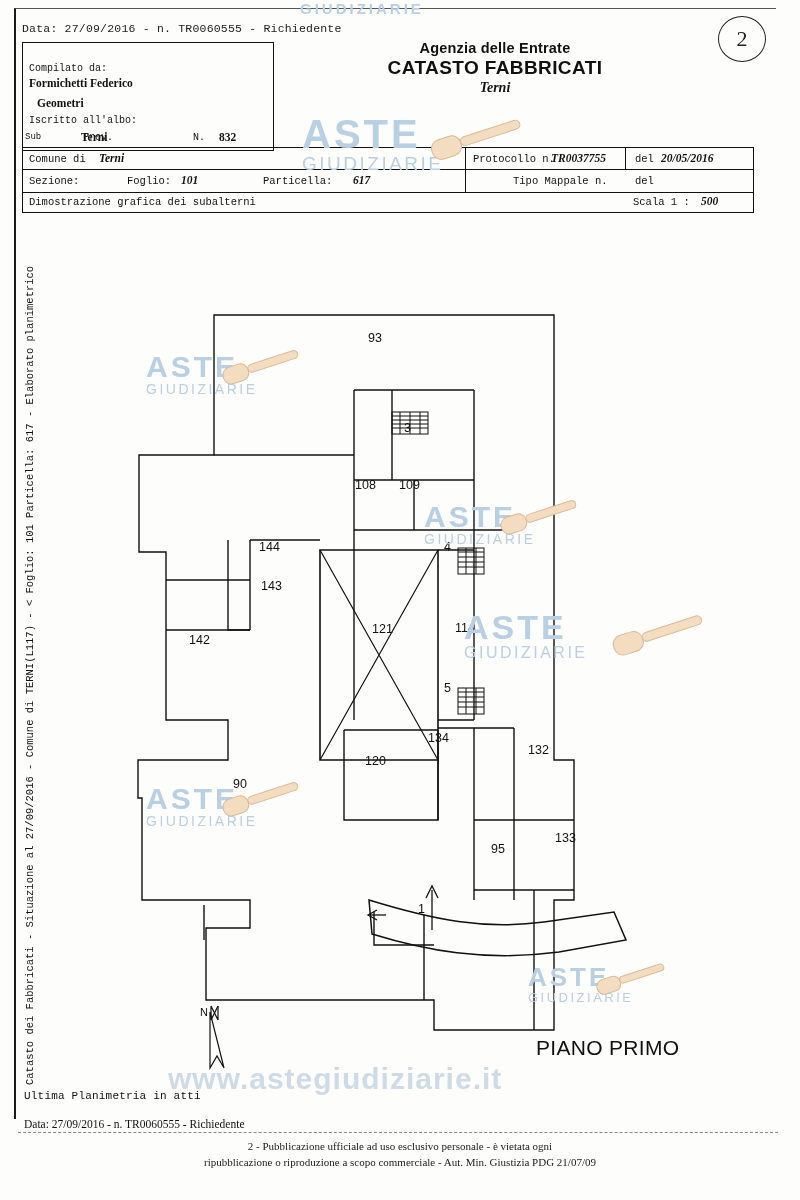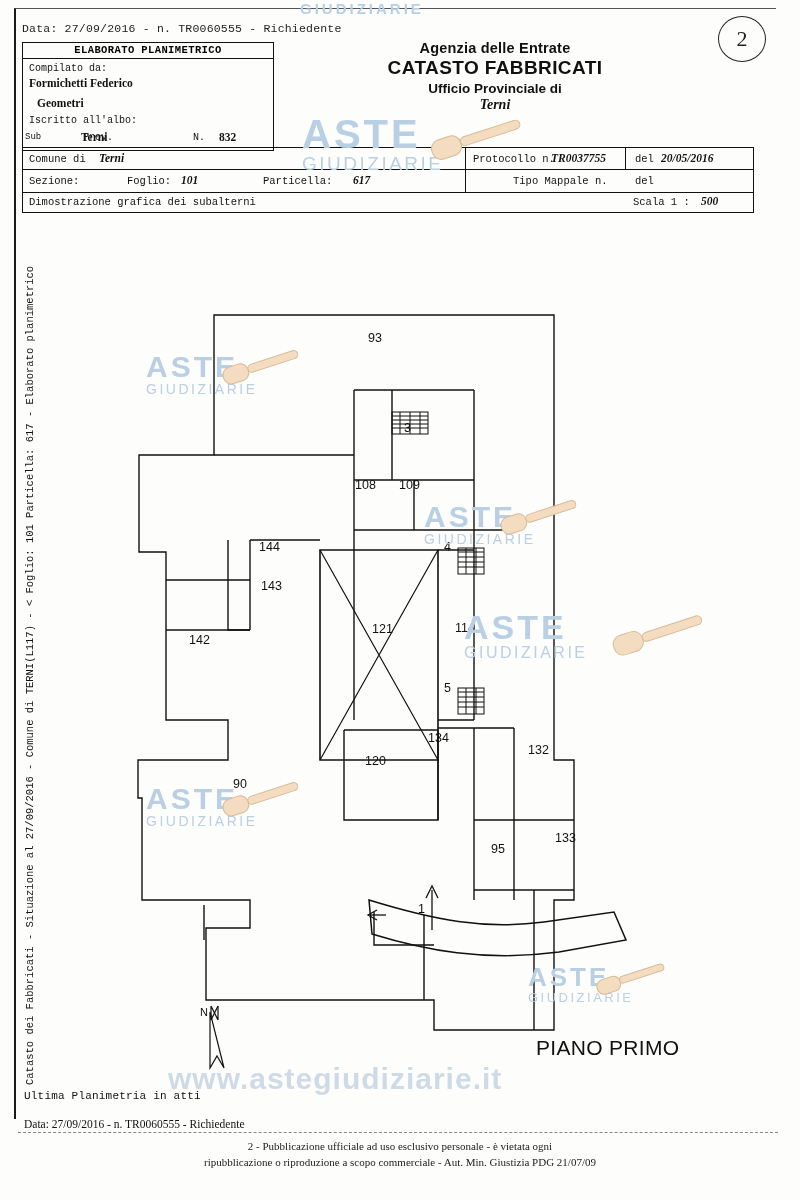--- a/index.html
+++ b/index.html
@@ -145,36 +145,34 @@
 
 <div class="page">
 
   <div class="sheet"></div>
 
   <div class="topline">Data: 27/09/2016 -  n. TR0060555 - Richiedente</div>
 
   <div class="circlenum">2</div>
 
   <div class="hdrbox">
-    <div class="title">ELABORATO PLANIMETRICO</div>
     <div class="lbl" style="left:6px;top:20px;">Compilato da:</div>
     <div class="val" style="left:6px;top:34px;">Formichetti Federico</div>
     <div class="val" style="left:14px;top:54px;">Geometri</div>
     <div class="lbl" style="left:6px;top:72px;">Iscritto all'albo:</div>
     <div class="lbl" style="left:2px;top:89px;font-size:9px;">Sub</div>
     <div class="lbl" style="left:12px;top:89px;padding-left:48px;">Prov.</div>
     <div class="val" style="left:58px;top:88px;">Terni</div>
     <div class="lbl" style="left:170px;top:89px;">N.</div>
     <div class="val" style="left:196px;top:88px;">832</div>
   </div>
 
   <div class="agency">
     <div class="a1">Agenzia delle Entrate</div>
     <div class="a2">CATASTO FABBRICATI</div>
-    <div class="a3">Ufficio Provinciale di</div>
     <div class="a4">Terni</div>
   </div>
 
   <div class="strip">
     <div class="hline" style="top:21px;"></div>
     <div class="hline" style="top:44px;"></div>
     <div class="vline" style="left:442px;"></div>
     <div class="vline" style="left:602px;height:21px;"></div>
 
     <div class="cell" style="left:6px;top:5px;">Comune di</div>

